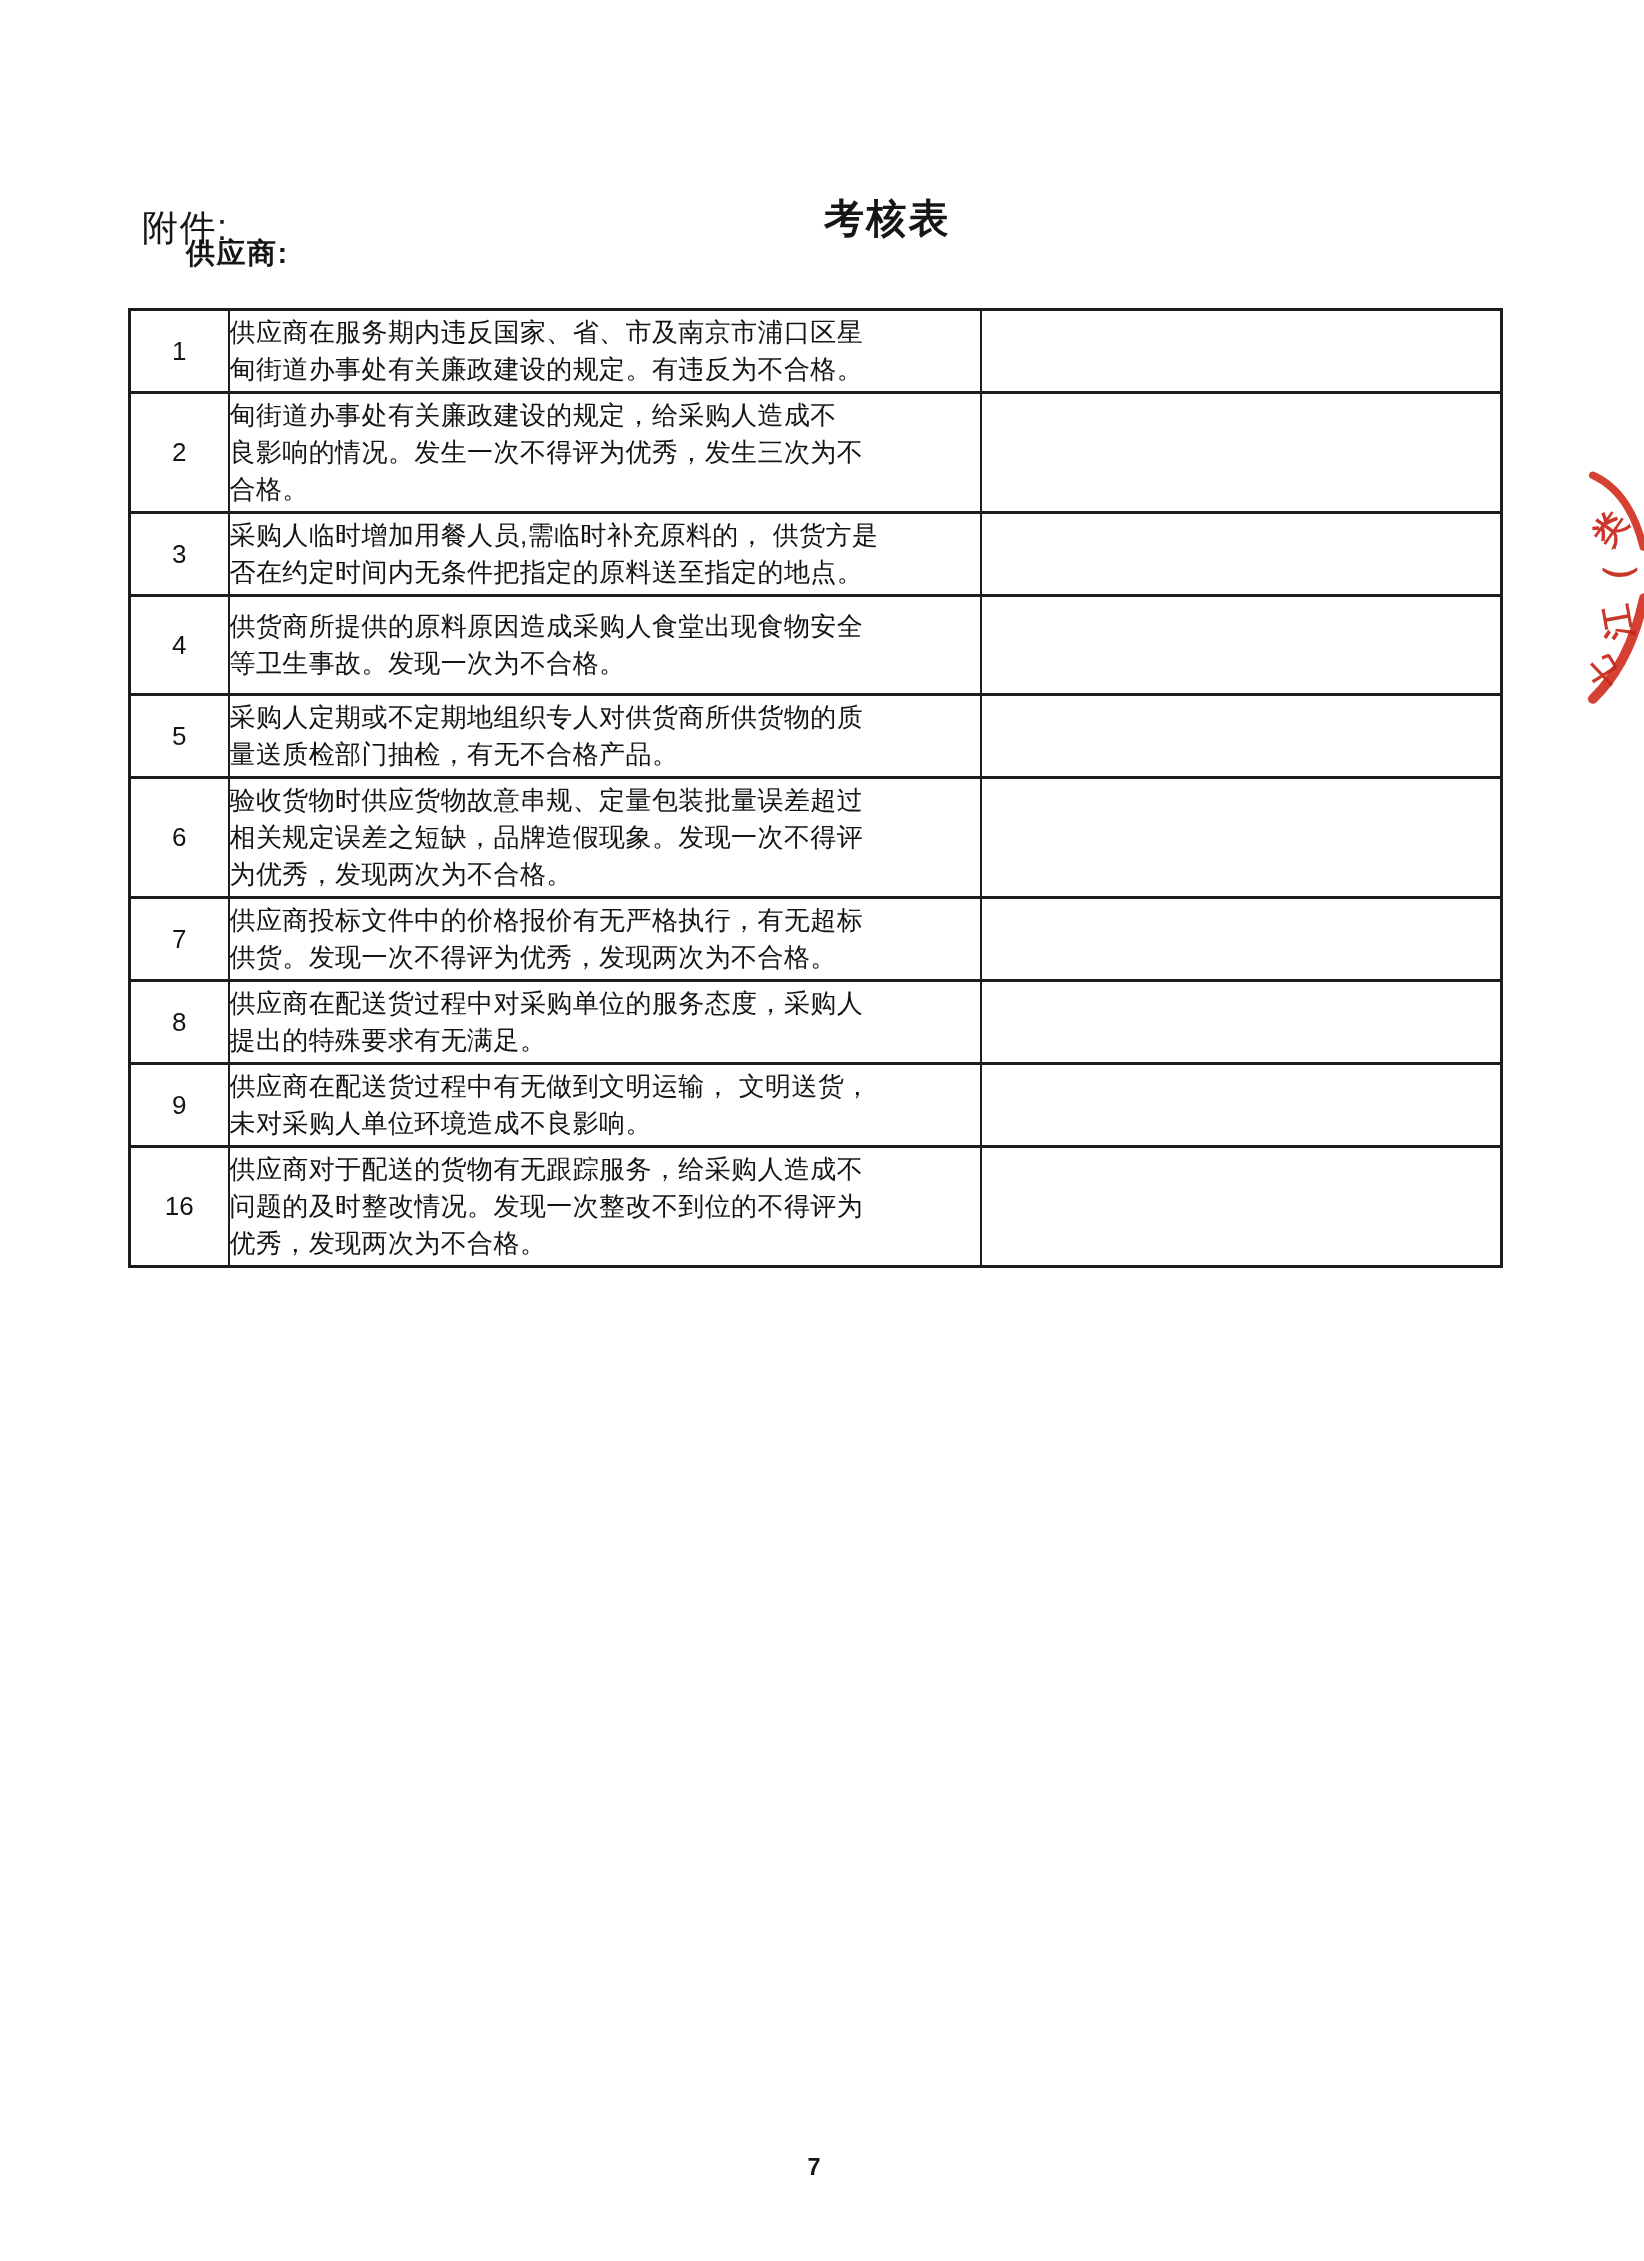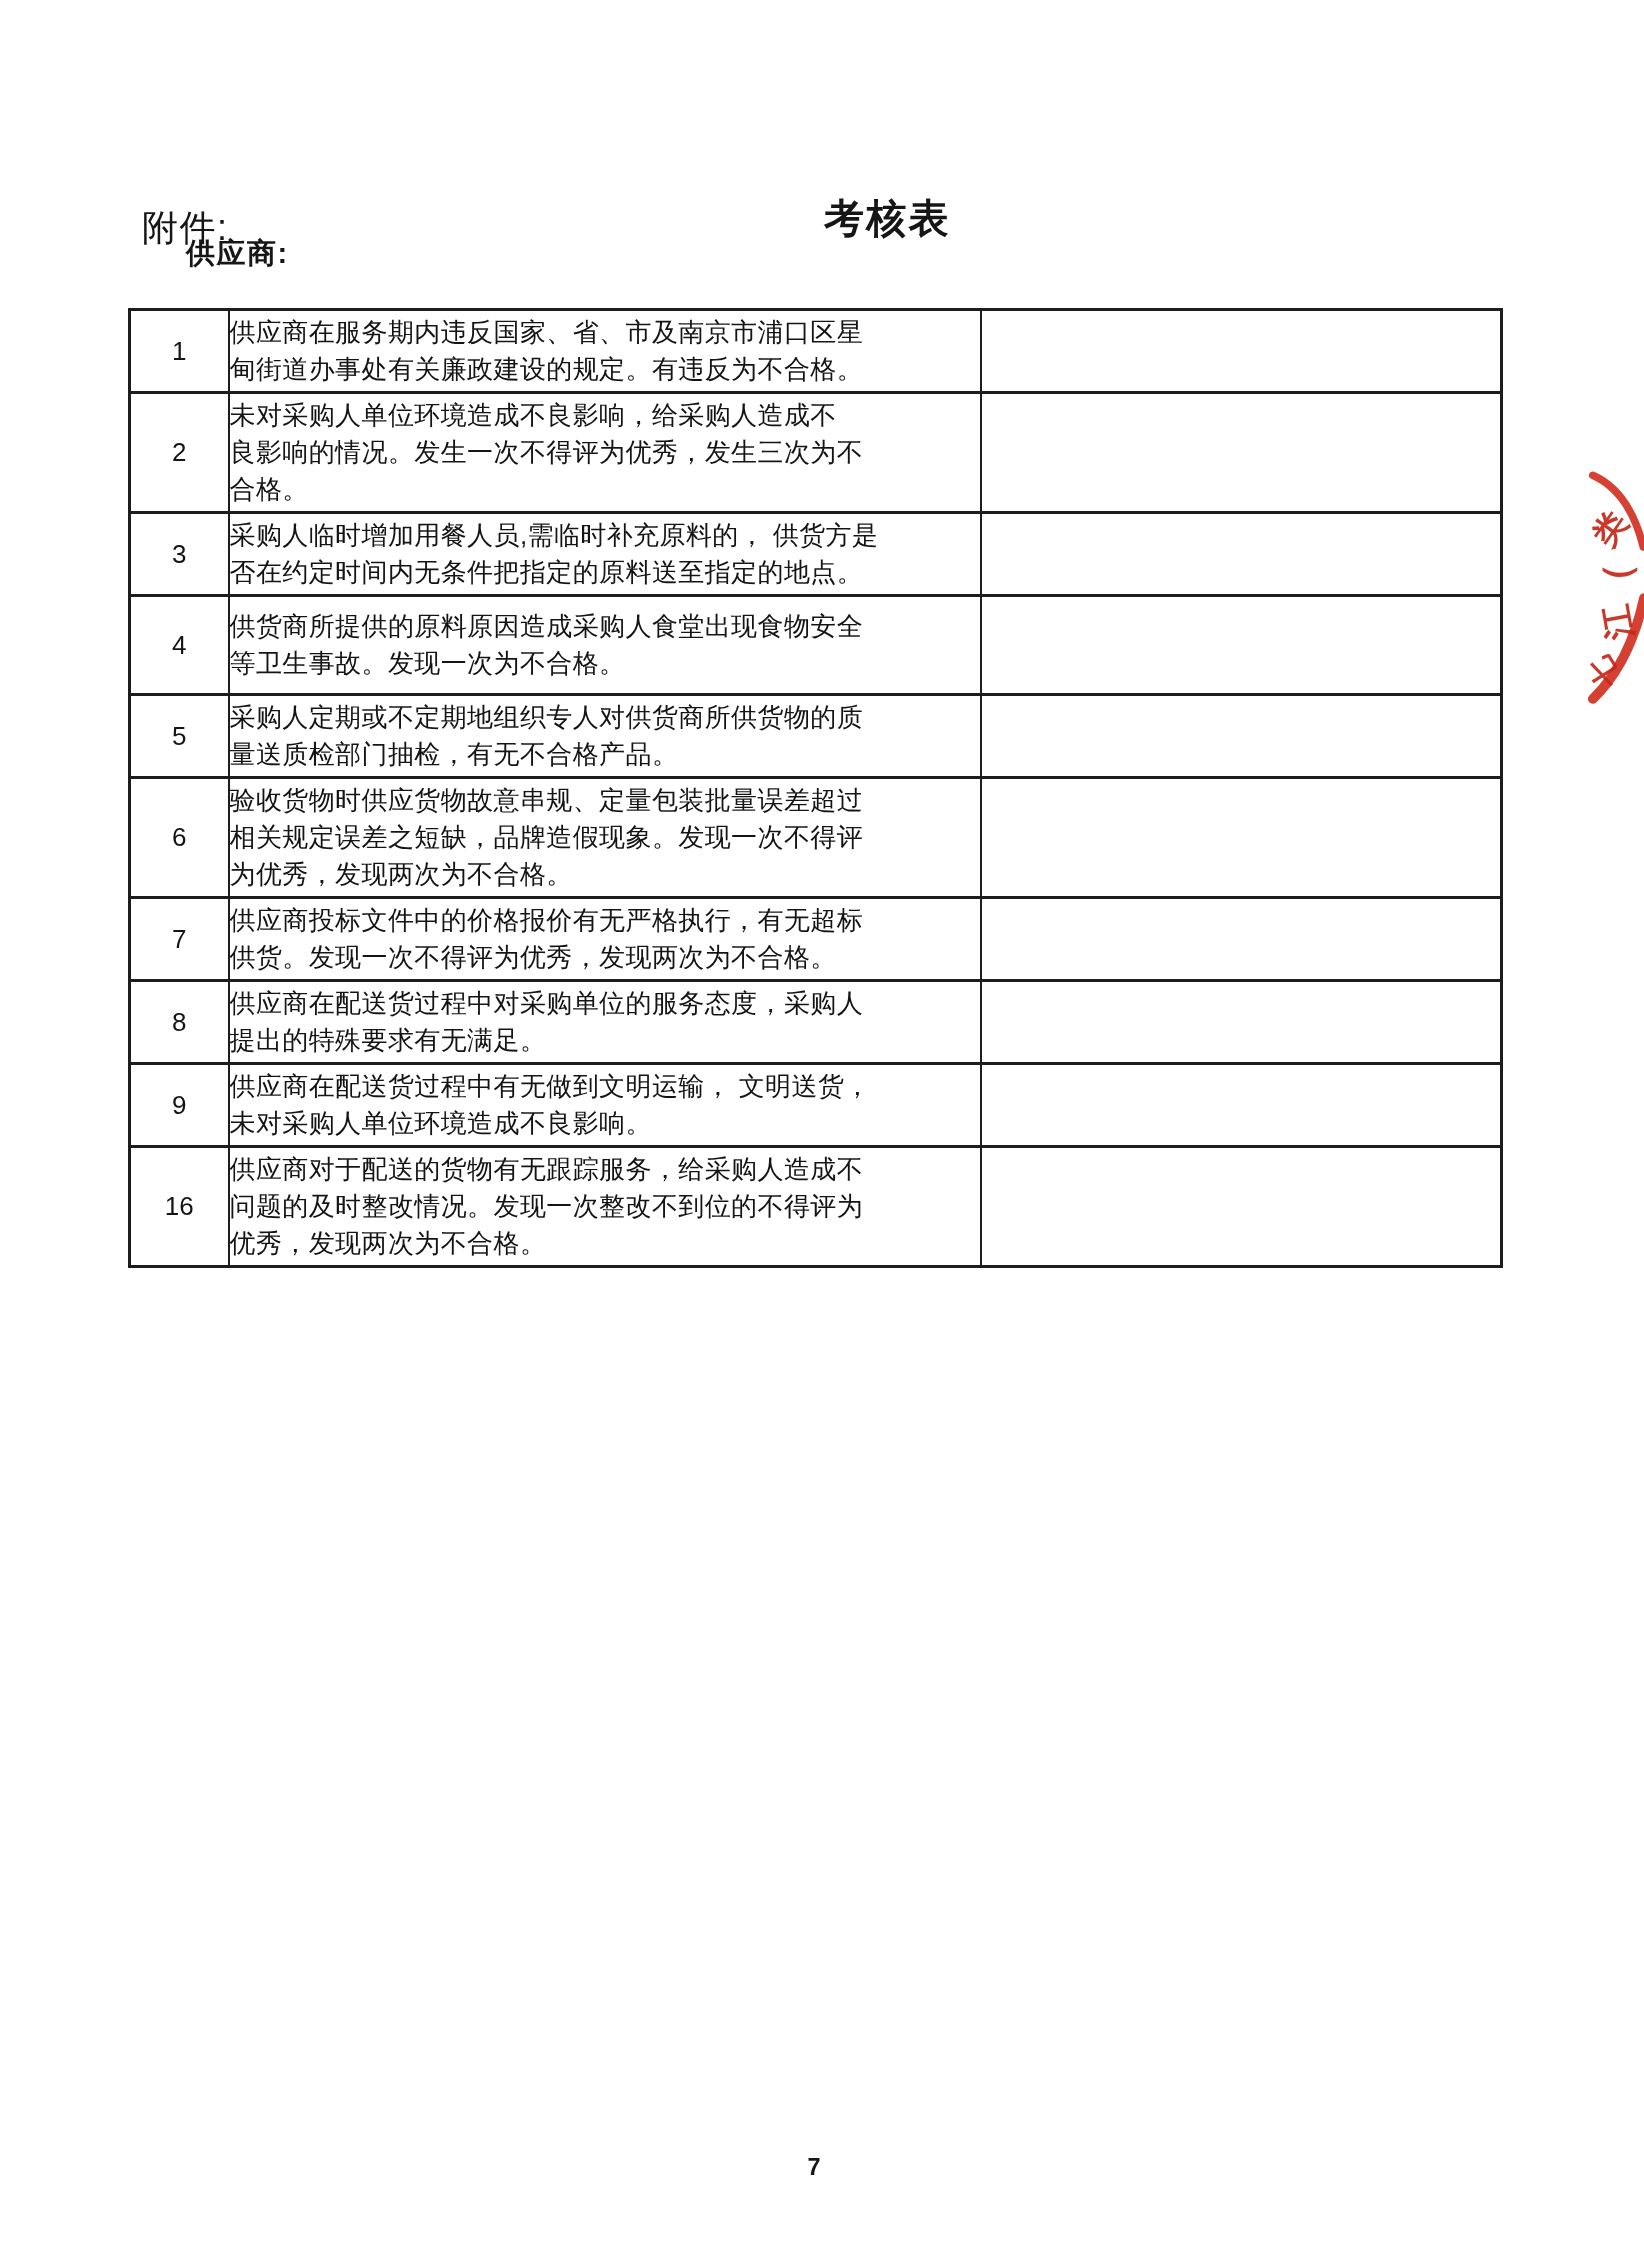--- a/index.html
+++ b/index.html
@@ -138,21 +138,21 @@
 
     <tr class="h2">
       <td class="no-cell">1</td>
       <td class="content-cell">供应商在服务期内违反国家、省、市及南京市浦口区星
 甸街道办事处有关廉政建设的规定。有违反为不合格。</td>
       <td class="score-cell"></td>
     </tr>
 
     <tr class="h3">
       <td class="no-cell">2</td>
-      <td class="content-cell">未对采购人单位环境造成不良影响，给采购人造成不
+      <td class="content-cell">甸街道办事处有关廉政建设的规定，给采购人造成不
 良影响的情况。发生一次不得评为优秀，发生三次为不
 合格。</td>
       <td class="score-cell"></td>
     </tr>
 
     <tr class="h2">
       <td class="no-cell">3</td>
       <td class="content-cell">采购人临时增加用餐人员,需临时补充原料的， 供货方是
 否在约定时间内无条件把指定的原料送至指定的地点。</td>
       <td class="score-cell"></td>

